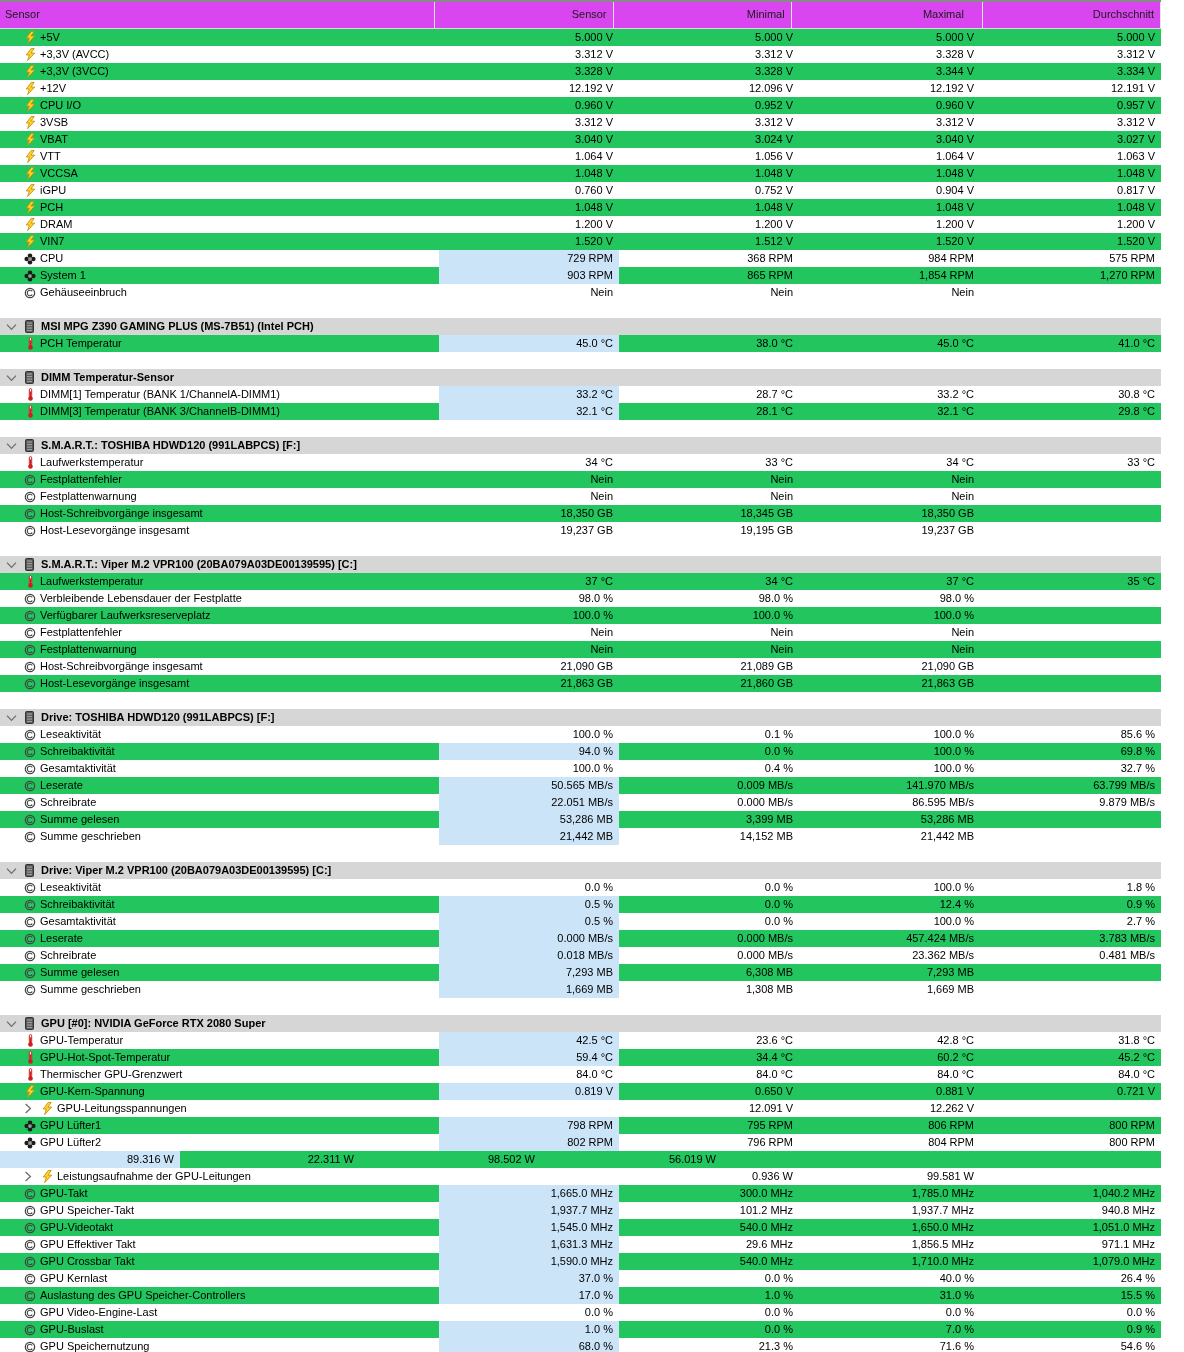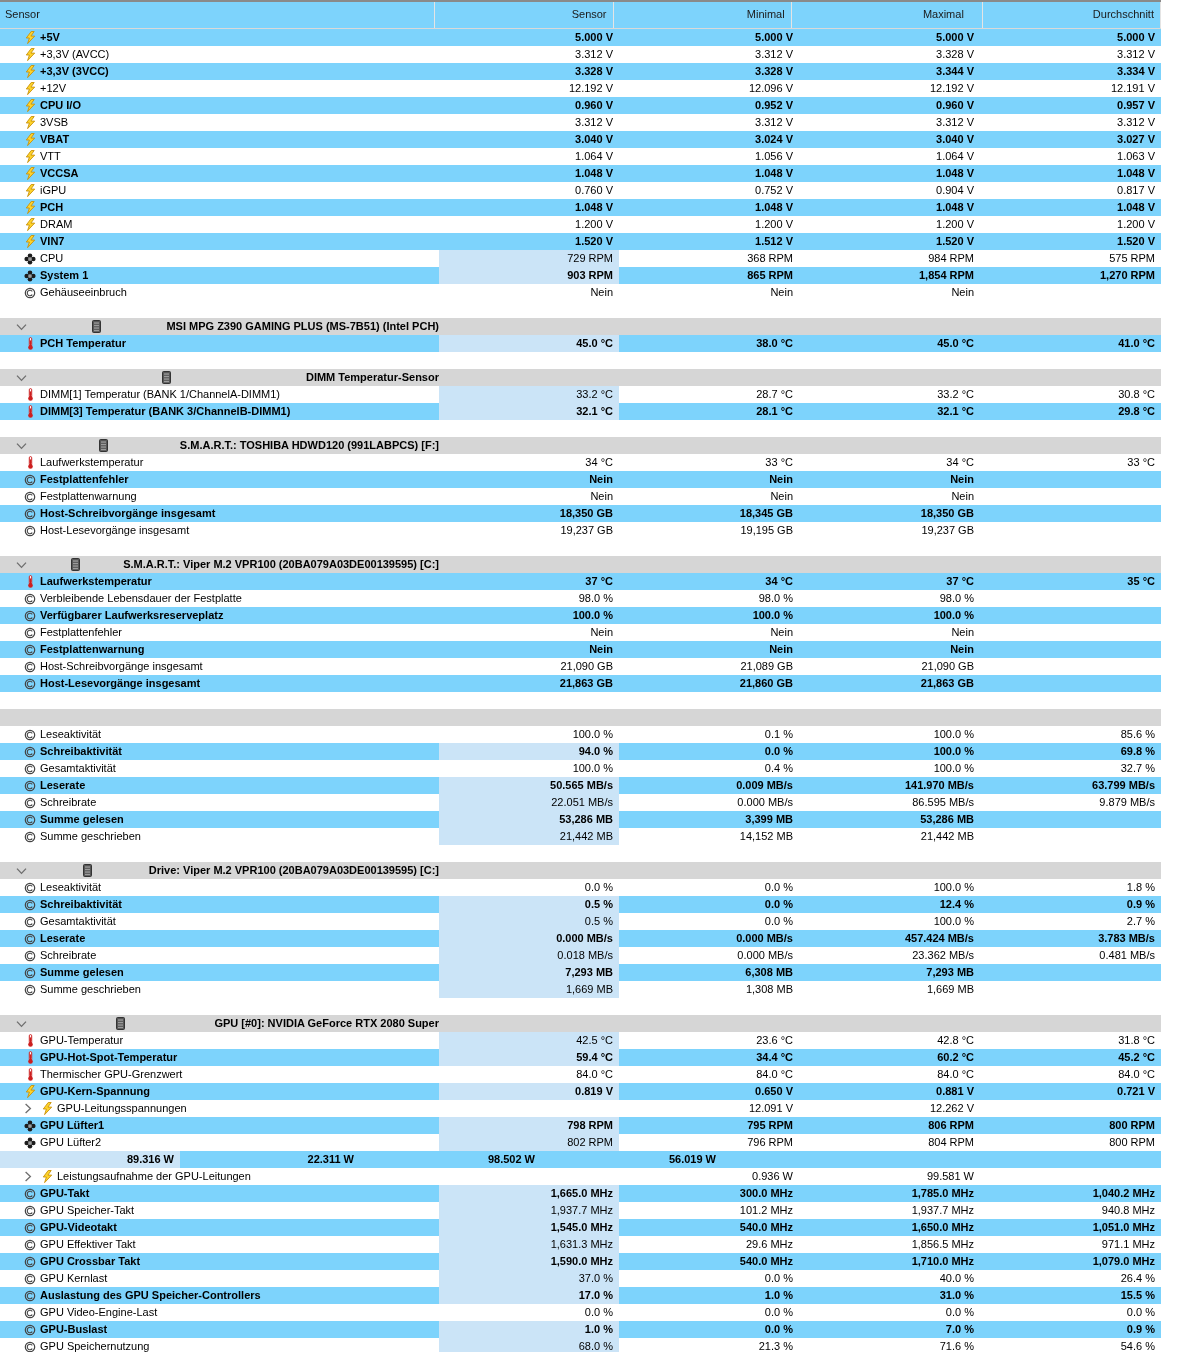--- a/index.html
+++ b/index.html
@@ -1,35 +1,35 @@
 <!DOCTYPE html>
 <html><head>
 <meta charset="utf-8">
 <style>
   html,body{margin:0;padding:0;background:#fff;}
   body{width:1184px;height:1352px;overflow:hidden;
        font-family:"Liberation Sans","DejaVu Sans",sans-serif;
        font-size:11px;color:#000;-webkit-font-smoothing:antialiased;}
   .wrap{width:1161px;border-top:2px solid #8a8a8a;}
   
-  .thead{display:flex;height:26px;line-height:25px;background:#7dd3fc;
+  .thead{display:flex;height:26px;line-height:25px;background:#d946ef;
          border-bottom:1px solid #d9d9d9;justify-content:space-between;}
   .th{box-sizing:border-box;white-space:nowrap;overflow:hidden;color:#1a1a1a;}
   .th-sensor{width:439px;padding-left:5px;text-align:left;}
   .th-val{width:180px;text-align:right;padding-right:6px;border-left:1px solid #e4e4e4;}
   .th-val.w181{width:181px;}
   .th-last{border-right:1px solid #e4e4e4;margin-left:12px;}
   
   .row{display:flex;height:17px;line-height:17px;}
-  .row.stripe{background:#7dd3fc;font-weight:bold;}
+  .row.stripe{background:#22c55e;}
   .gap{height:17px;background:#fff;}
   .sec{display:flex;height:17px;line-height:17px;background:#d6d6d6;font-weight:bold;}
   .cell-sensor{width:439px;box-sizing:border-box;display:flex;align-items:center;
                padding-left:23px;white-space:nowrap;overflow:hidden;}
-  .sec .cell-sensor{padding-left:15px;justify-content:space-between;}
+  .sec .cell-sensor{padding-left:5px;}
   .cell-val{box-sizing:border-box;width:180px;text-align:right;padding-right:6px;
             white-space:nowrap;overflow:hidden;}
   .cell-val.w181{width:181px;}
   .cell-val.hl{background:#cbe4f7;}
   .ic{display:inline-flex;width:14px;min-width:14px;justify-content:center;
       align-items:center;margin-right:3px;height:17px;}
   .ic-chevron{width:13px;min-width:13px;margin-right:4px;}
   .ic-expand{width:10px;min-width:10px;margin-right:7px;}
   .lbl{white-space:nowrap;}
   .sec .lbl{margin-left:2px;}
@@ -590,20 +590,37 @@
           </span>
           <span class="lbl">Host-Lesevorgänge insgesamt</span>
         </div>
         <div class="cell-val">21,863 GB</div>
         <div class="cell-val">21,860 GB</div>
         <div class="cell-val w181">21,863 GB</div>
         <div class="cell-val w181"></div>
       </div>
       <div class="gap"></div>
       <div class="sec">
+        <div class="cell-sensor">
+          <span class="ic ic-chevron">
+            <svg width="11" height="8" viewBox="0 0 11 8">
+              <polyline points="1,1.6 5.5,6.4 10,1.6" fill="none" stroke="#6e6e6e" stroke-width="1.3"></polyline>
+            </svg>
+          </span>
+          <span class="ic ">
+            <svg width="9" height="13" viewBox="0 0 9 13">
+              <rect x="0.5" y="0.5" width="8" height="12" rx="1" fill="#575757" stroke="#333"></rect>
+              <rect x="2" y="2.4" width="5" height="1.3" fill="#9c9c9c"></rect>
+              <rect x="2" y="4.9" width="5" height="1.3" fill="#9c9c9c"></rect>
+              <rect x="2" y="7.4" width="5" height="1.3" fill="#9c9c9c"></rect>
+              <rect x="2" y="9.9" width="5" height="1.3" fill="#9c9c9c"></rect>
+            </svg>
+          </span>
+          <span class="lbl">Drive: TOSHIBA HDWD120 (991LABPCS) [F:]</span>
+        </div>
         <div style="flex: 1 1 0%;"></div>
       </div>
       <div class="row">
         <div class="cell-sensor">
           <span class="ic ">
             <svg width="12" height="12" viewBox="0 0 12 12">
               <circle cx="6" cy="6" r="4.7" fill="none" stroke="#444" stroke-width="1.2"></circle>
               <path d="M8.3 4.3 A2.8 2.8 0 1 0 8.3 7.7" fill="none" stroke="#444" stroke-width="1.1"></path>
             </svg>
           </span>

